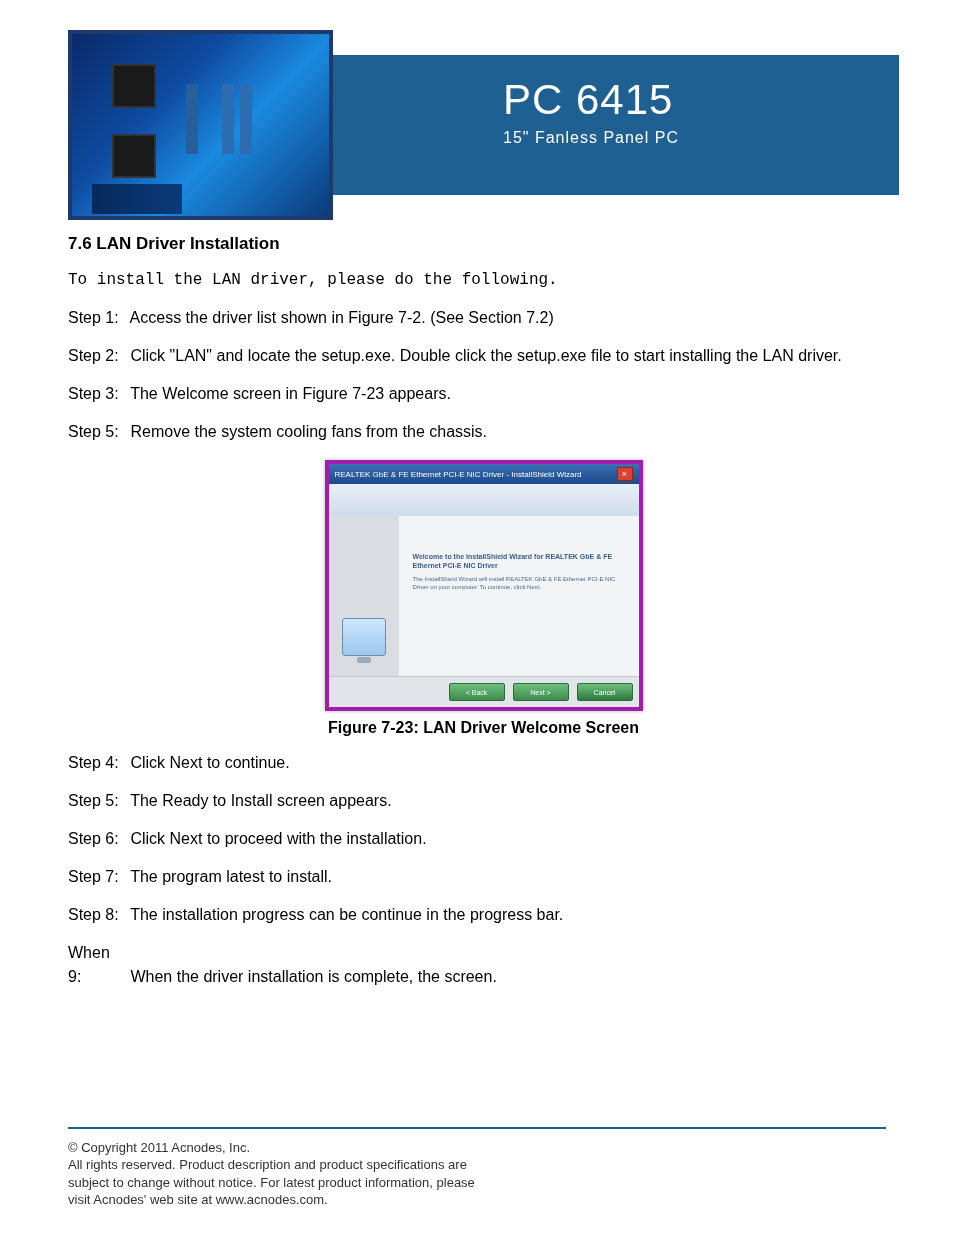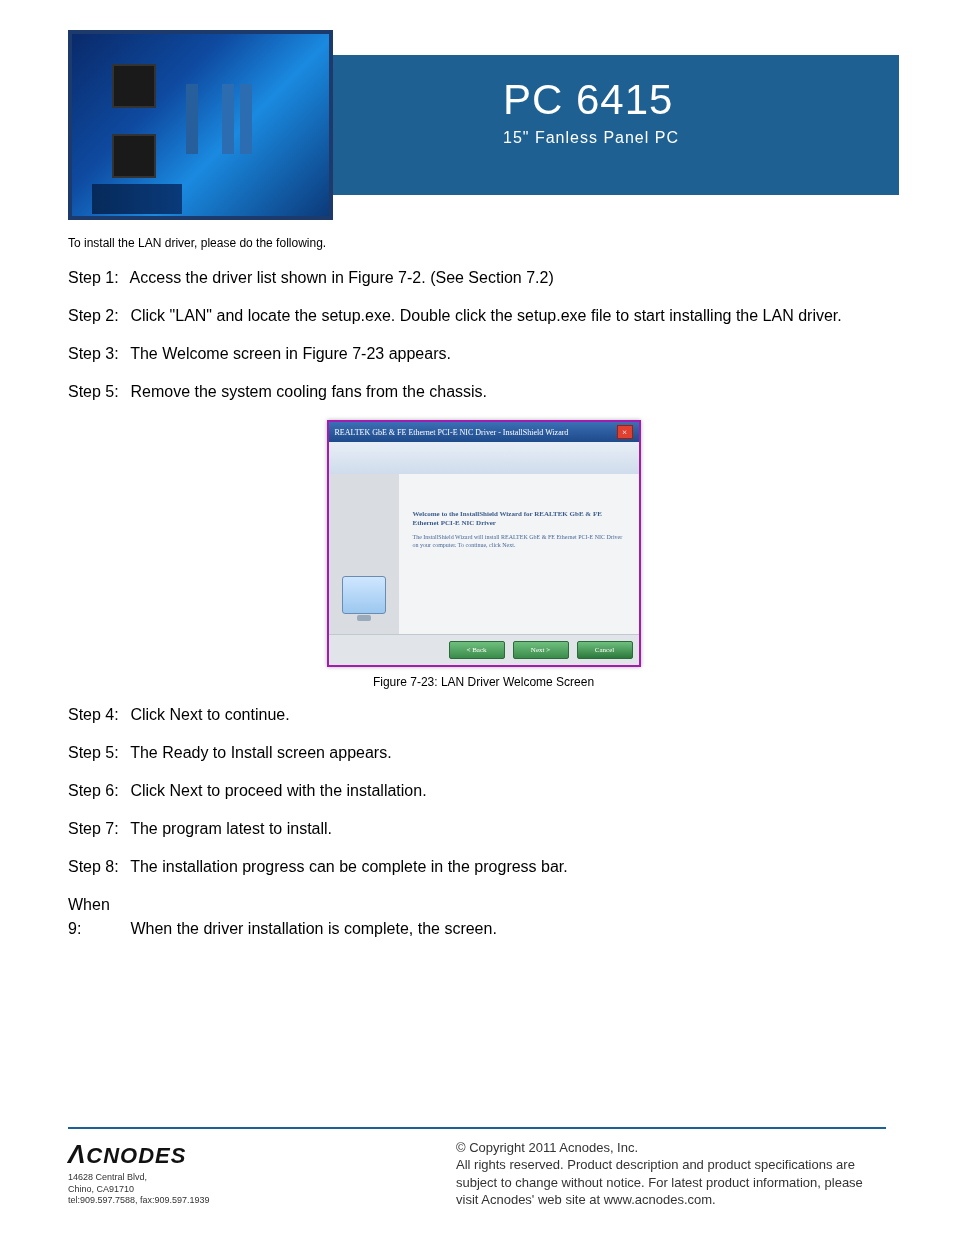--- a/index.html
+++ b/index.html
@@ -12,39 +12,39 @@
   .banner-left .chip2{left:40px;top:100px;}
   .banner-left .slot{position:absolute;width:12px;height:70px;background:#2b6db0;left:150px;top:50px;box-shadow:18px 0 #2b6db0,-36px 0 #275f9c;}
   .banner-left .pcb{position:absolute;width:90px;height:30px;background:linear-gradient(90deg,#062a5a,#0a3a7a);left:20px;top:150px;}
   .banner-right{flex:1;display:flex;flex-direction:column;}
   .banner-top-strip{height:25px;}
   .banner-title{flex:1;background:#1e6091;color:#fff;padding:22px 0 0 170px;line-height:1.1;}
   .banner-title .t1{font-size:42px;letter-spacing:1px;}
   .banner-title .t2{font-size:16px;margin-top:6px;letter-spacing:1px;}
   .banner-bottom-strip{height:25px;}
   .section-title{font-weight:bold;font-size:17px;margin:14px 0 12px 0;}
-  .body-text{font-size:12px;line-height:1.5;margin:14px 0;}
+  .body-text{font-size:16px;line-height:1.5;margin:14px 0;font-family:Liberation Mono, monospace;}
   .step{font-size:16px;line-height:1.5;margin:14px 0;}
   .step .lbl{display:inline-block;width:58px;}
   .figure-wrap{text-align:center;margin:16px 0 10px 0;}
-  .installer{display:inline-block;width:310px;border:2px solid #a21caf;box-shadow:0 0 4px rgba(0,0,0,0.3);text-align:left;font-size:8px;font-family:Liberation Serif, serif;}
+  .installer{display:inline-block;width:310px;border:4px solid #a21caf;box-shadow:0 0 4px rgba(0,0,0,0.3);text-align:left;font-size:8px;}
   .inst-titlebar{background:linear-gradient(#3b6fb5,#1d4a8a);color:#fff;padding:3px 6px;display:flex;justify-content:space-between;align-items:center;font-size:8px;}
   .inst-close{width:14px;height:12px;background:#e04030;color:#fff;text-align:center;line-height:12px;font-size:9px;border:1px solid #a02010;}
   .inst-strip{height:32px;background:linear-gradient(#e8eef6,#cfdcec);}
   .inst-body{display:flex;background:#f2f4f6;height:160px;}
   .inst-side{width:70px;background:#d9dde1;display:flex;align-items:flex-end;justify-content:center;padding-bottom:20px;}
   .inst-monitor{width:42px;height:36px;background:linear-gradient(#cfe6ff,#9cc8ef);border:1px solid #6b8bb0;border-radius:3px;position:relative;}
   .inst-monitor::after{content:"";position:absolute;left:14px;bottom:-8px;width:14px;height:6px;background:#9ab;border-radius:2px;}
   .inst-main{flex:1;padding:36px 14px 10px 14px;color:#3b5c8a;}
   .inst-main .h{font-weight:bold;font-size:7px;line-height:1.3;}
   .inst-main .p{font-size:6px;margin-top:6px;color:#4a6a9a;line-height:1.3;}
   .inst-footer{background:#e1e5ea;padding:6px;display:flex;justify-content:flex-end;gap:8px;border-top:1px solid #c0c8d0;}
   .inst-btn{width:54px;height:16px;font-size:7px;color:#fff;border:1px solid #2b6a3b;border-radius:2px;background:linear-gradient(#6fbf7f,#3b8b4b);display:flex;align-items:center;justify-content:center;}
   .inst-btn.cancel{background:linear-gradient(#6fbf7f,#2b7a3b);}
-  .fig-caption{font-weight:normal;font-size:12px;margin-top:8px;}
+  .fig-caption{font-weight:bold;font-size:16px;margin-top:8px;}
   .footer{position:absolute;left:50px;right:50px;bottom:24px;}
   .footer-line{height:2px;background:#1e6091;margin-bottom:10px;}
   .footer-row{display:flex;justify-content:space-between;align-items:flex-start;}
   .footer-left .logo{font-family:Arial,Helvetica,sans-serif;font-weight:bold;font-style:italic;font-size:22px;letter-spacing:1px;color:#111;}
   .footer-left .logo .a{font-size:26px;}
   .footer-left .addr{font-size:9px;color:#333;line-height:1.3;margin-top:2px;}
   .footer-right{font-size:13px;color:#333;line-height:1.35;text-align:left;max-width:430px;}
 </style>
 </head>
 <body>
@@ -62,20 +62,21 @@
     <div class="banner-right">
       <div class="banner-top-strip"></div>
       <div class="banner-title">
         <div class="t1">PC 6415</div>
         <div class="t2">15" Fanless Panel PC</div>
       </div>
       <div class="banner-bottom-strip"></div>
     </div>
   </div>
 
+  <div class="section-title">7.6 LAN Driver Installation</div>
 
   <div class="body-text">To install the LAN driver, please do the following.</div>
 
   <div id="steps-a">
       <div class="step"><span class="lbl">Step 1:</span><span> Access the driver list shown in Figure 7-2. (See Section 7.2)</span></div>
       <div class="step"><span class="lbl">Step 2:</span><span> Click "LAN" and locate the setup.exe. Double click the setup.exe file to start installing the LAN driver.</span></div>
       <div class="step"><span class="lbl">Step 3:</span><span> The Welcome screen in Figure 7-23 appears.</span></div>
       <div class="step"><span class="lbl">Step 5:</span><span> Remove the system cooling fans from the chassis.</span></div>
     </div>
 
@@ -102,35 +103,27 @@
       </div>
     </div>
     <div class="fig-caption">Figure 7-23: LAN Driver Welcome Screen</div>
   </div>
 
   <div id="steps-b">
       <div class="step"><span class="lbl">Step 4:</span><span> Click Next to continue.</span></div>
       <div class="step"><span class="lbl">Step 5:</span><span> The Ready to Install screen appears.</span></div>
       <div class="step"><span class="lbl">Step 6:</span><span> Click Next to proceed with the installation.</span></div>
       <div class="step"><span class="lbl">Step 7:</span><span> The program latest to install.</span></div>
-      <div class="step"><span class="lbl">Step 8:</span><span> The installation progress can be complete in the progress bar.</span></div>
+      <div class="step"><span class="lbl">Step 8:</span><span> The installation progress can be continue in the progress bar.</span></div>
       <div class="step"><span class="lbl">When 9:</span><span> When the driver installation is complete, the screen.</span></div>
     </div>
 
   <div class="footer">
     <div class="footer-line"></div>
     <div class="footer-row">
-      <div class="footer-left">
-        <div class="logo"><span class="a">Λ</span><span>CNODES</span></div>
-        <div class="addr">
-          <div>14628 Central Blvd,</div>
-          <div>Chino, CA91710</div>
-          <div>tel:909.597.7588, fax:909.597.1939</div>
-        </div>
-      </div>
       <div class="footer-right">
         <div>© Copyright 2011 Acnodes, Inc.</div>
         <div>All rights reserved. Product description and product specifications are subject to change without notice. For latest product information, please visit Acnodes' web site at www.acnodes.com.</div>
       </div>
     </div>
   </div>
 
 </div>
 
 </body></html>

